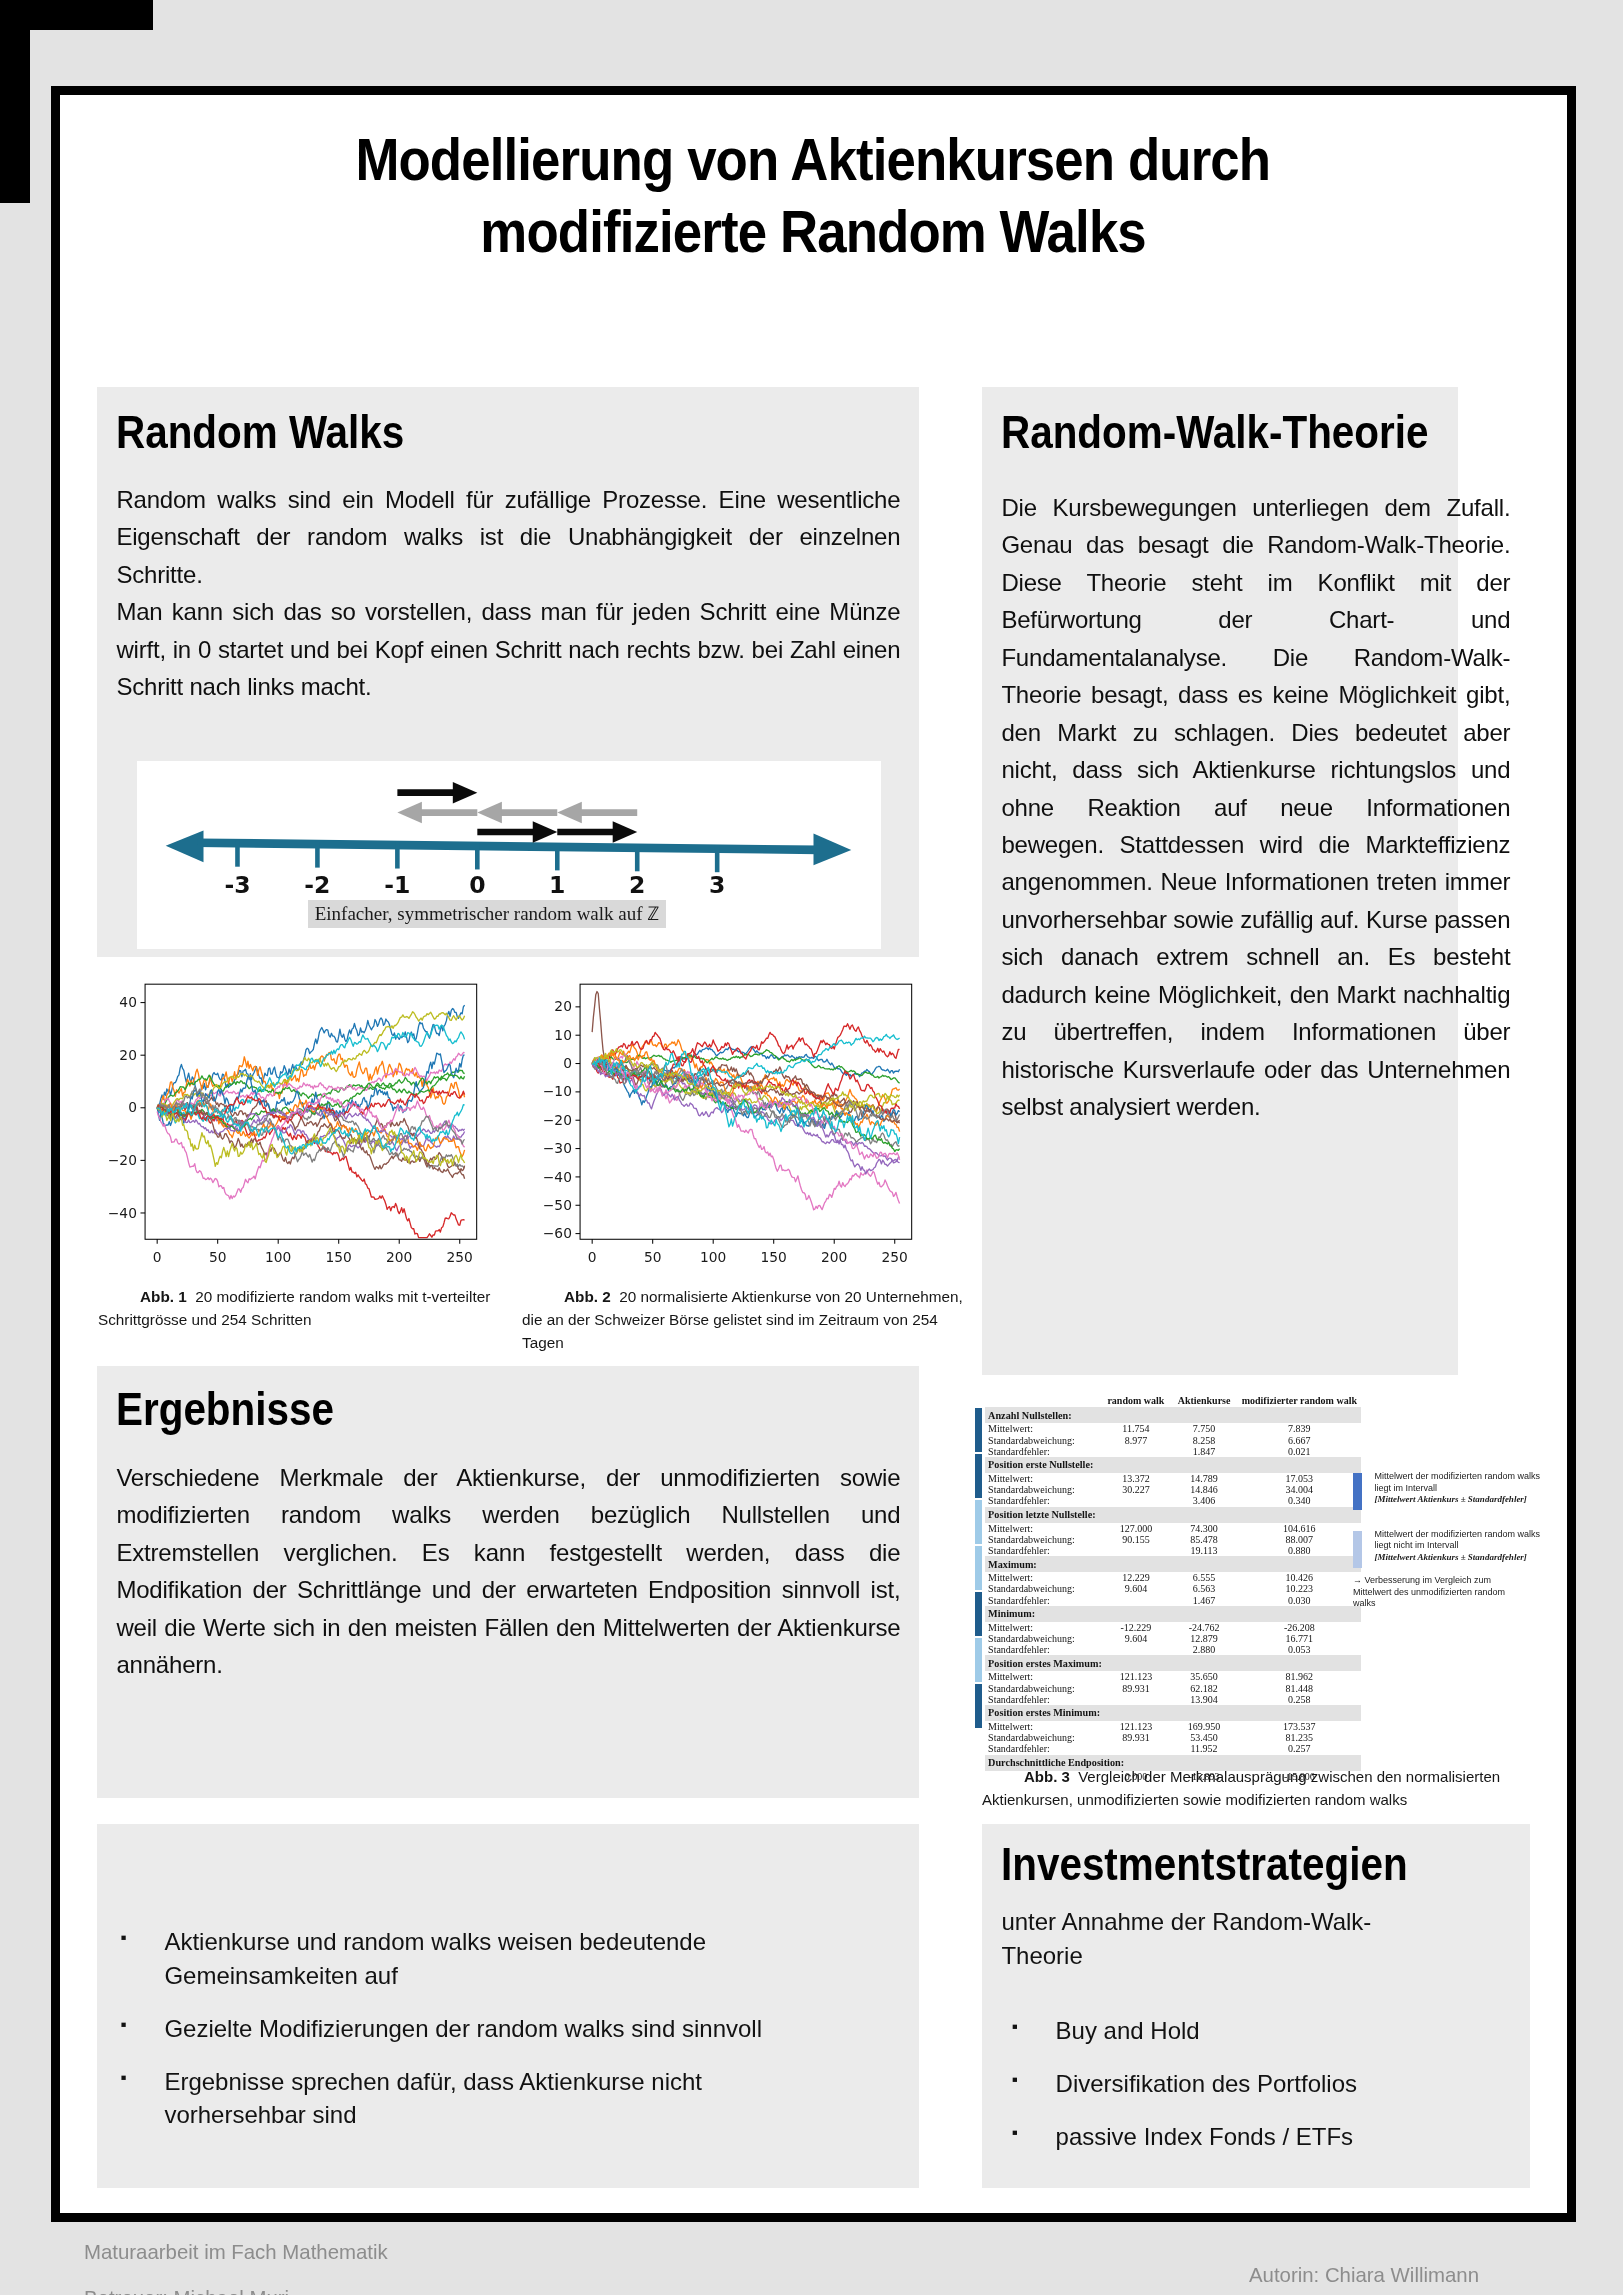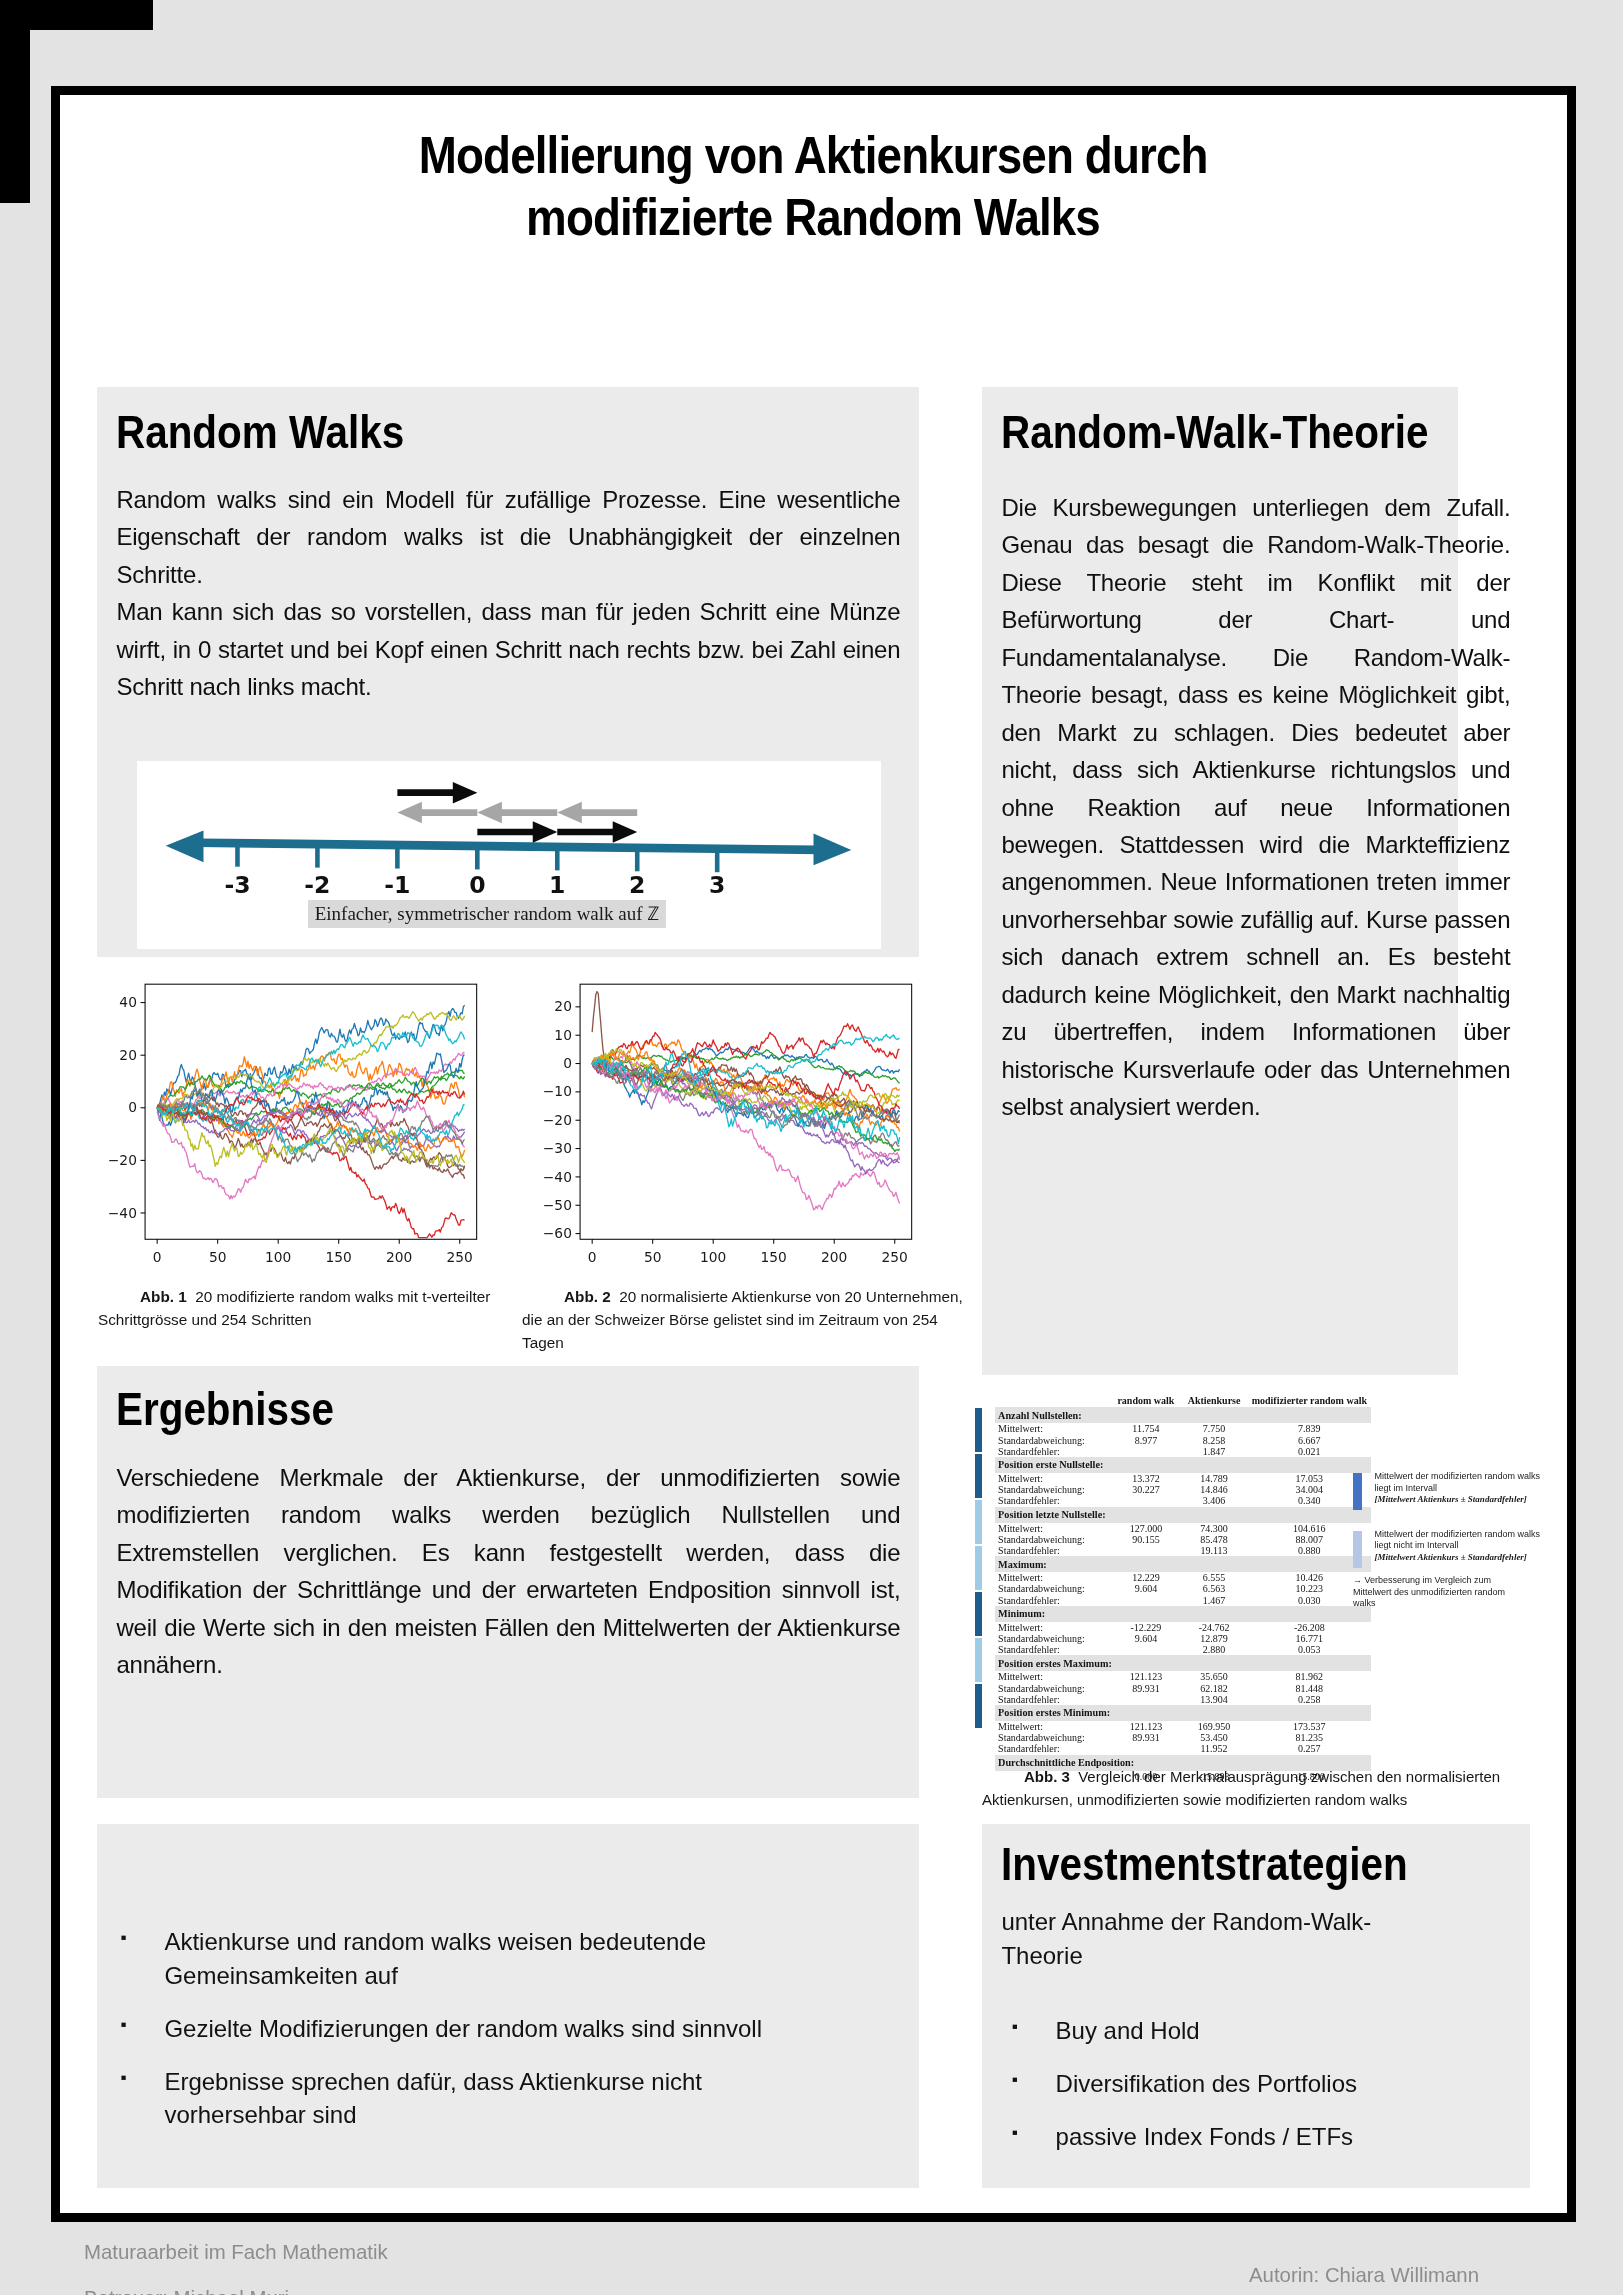--- a/index.html
+++ b/index.html
@@ -3,21 +3,21 @@
 <meta charset="utf-8">
 <style>
   *{box-sizing:border-box;}
   body{margin:0;background:#e3e3e3;font-family:"Liberation Sans",sans-serif;color:#121212;}
   #page{position:relative;width:1624px;height:2295px;overflow:hidden;background:#e3e3e3;}
   .abs{position:absolute;}
   .corner-h,.corner-v{position:absolute;background:#000;}
   .corner-h{left:0;top:0;width:153px;height:30px;}
   .corner-v{left:0;top:0;width:30px;height:203px;}
   #poster{position:absolute;left:51px;top:86px;width:1525px;height:2136px;background:#fff;border:9.2px solid #000;}
-  .title{left:0;top:29px;width:1506px;text-align:center;font-weight:bold;font-size:52px;line-height:1.2;letter-spacing:-1px;color:#000;}
+  .title{left:0;top:29px;width:1506px;text-align:center;font-weight:bold;font-size:60px;line-height:1.2;letter-spacing:-1px;color:#000;}
   .squeezeC{display:inline-block;transform:scaleX(0.88);transform-origin:50% 50%;white-space:nowrap;}
   .squeeze{display:inline-block;transform:scaleX(0.86);transform-origin:0 50%;white-space:nowrap;}
   .box{background:#ebebeb;}
   .h2{font-weight:bold;font-size:47px;color:#000;line-height:1.05;}
   .para{font-size:24px;line-height:1.56;text-align:justify;letter-spacing:-0.2px;white-space:pre-line;color:#0f0f0f;}
   .diagram{background:#ffffff;}
   .dia-caption{position:absolute;left:171px;top:139px;width:358px;height:27.6px;background:#d9d9d9;
     font-family:Liberation Serif, serif;font-size:19px;line-height:27.6px;text-align:center;color:#1a1a1a;}
   .figcap{font-size:15.3px;line-height:1.5;color:#161616;}
   .figcap b{font-weight:bold;margin-left:42px;}
@@ -217,21 +217,21 @@
     </div>
 
     <div class="abs box" style="left:37px;top:1271px;width:822px;height:432px;">
       <div class="abs h2" style="left:19.4px;top:18px;">
         <span class="squeeze">Ergebnisse</span>
       </div>
       <div class="abs para" style="left:19.4px;top:93px;width:784px;">Verschiedene Merkmale der Aktienkurse, der unmodifizierten sowie modifizierten random walks werden bezüglich Nullstellen und Extremstellen verglichen. Es kann festgestellt werden, dass die Modifikation der Schrittlänge und der erwarteten Endposition sinnvoll ist, weil die Werte sich in den meisten Fällen den Mittelwerten der Aktienkurse annähern.</div>
     </div>
 
     <div class="tablewrap" id="tablefig" style="left: 915px; top: 1299px; width: 388px; position: absolute;">
-        <table class="datatable" style="margin-left: 20px;">
+        <table class="datatable" style="margin-left: 10px;">
           <colgroup>
             <col style="width: 116px;">
             <col style="width: 69px;">
             <col style="width: 67px;">
             <col style="width: 123px;">
           </colgroup>
           <tbody>
             <tr class="head">
               <td></td>
               <td>random walk</td>

